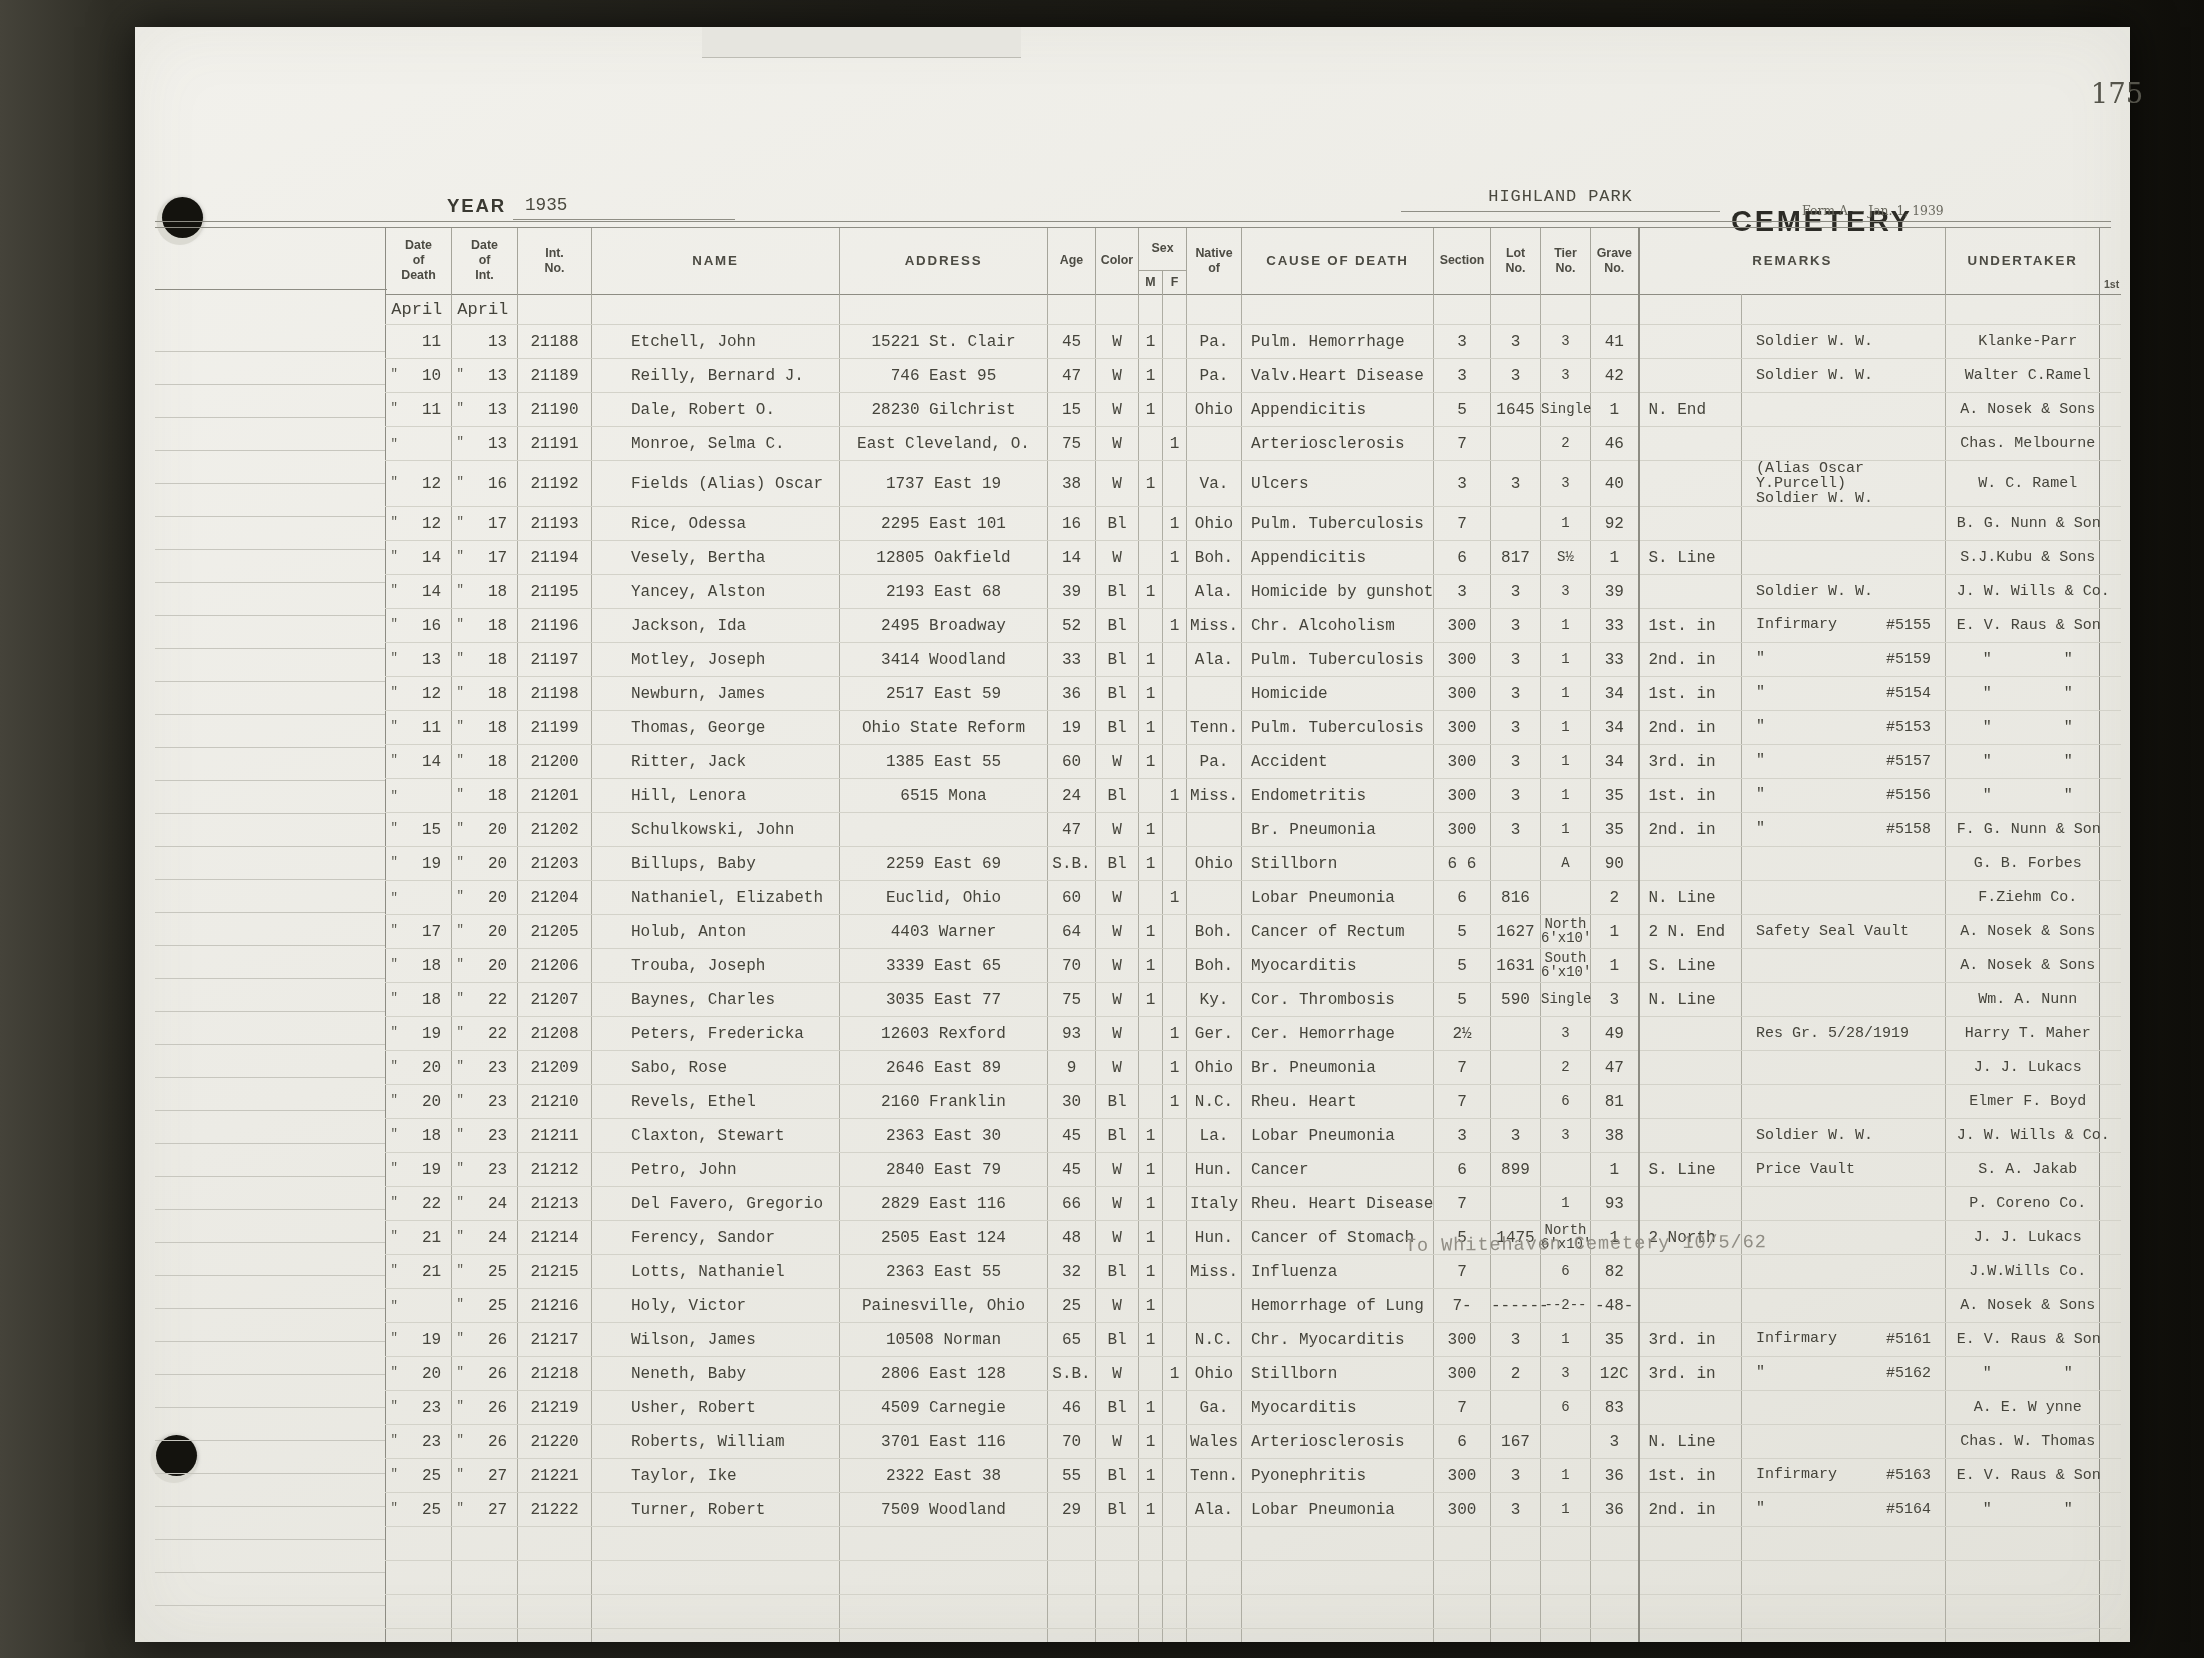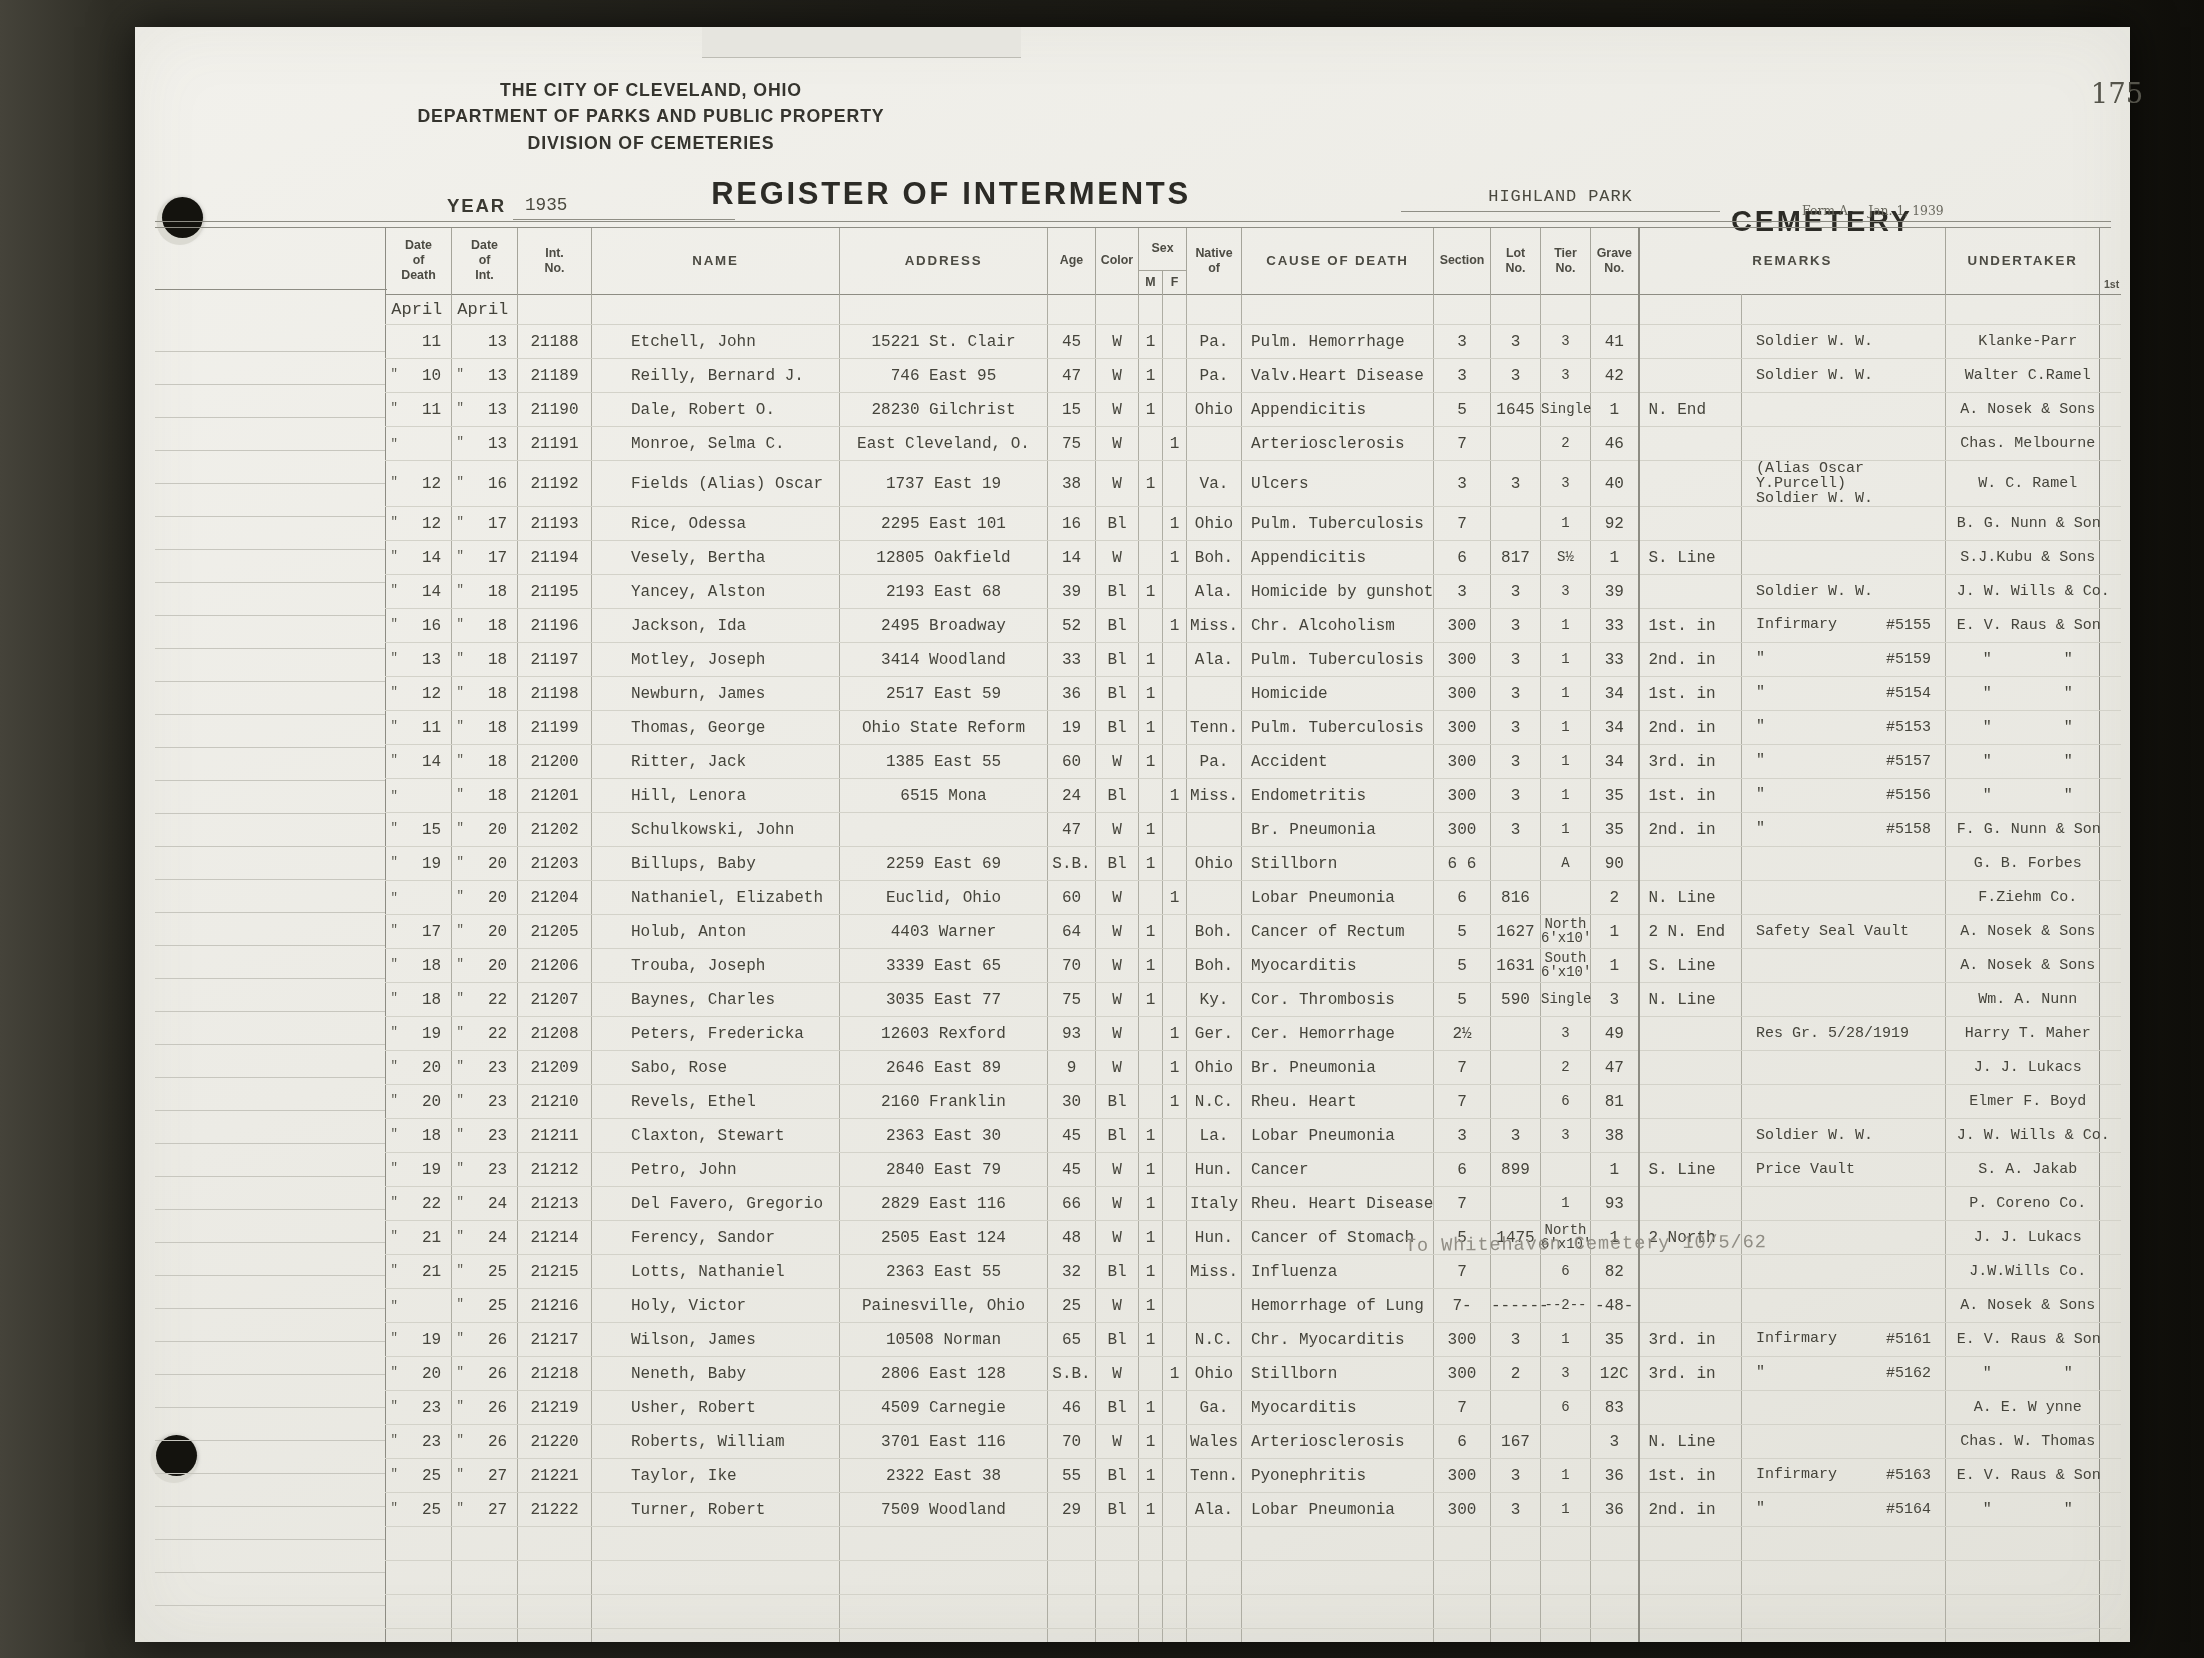--- a/index.html
+++ b/index.html
@@ -98,27 +98,21 @@
 </head>
 <body>
 
 <div class="paper">
   <div class="under-sheet"></div>
   <div class="hole top"></div>
   <div class="hole bottom"></div>
 
   <div class="page-no">175</div>
 
-  <div class="org-block">
-    <div>THE CITY OF CLEVELAND, OHIO</div>
-    <div>DEPARTMENT OF PARKS AND PUBLIC PROPERTY</div>
-    <div>DIVISION OF CEMETERIES</div>
-  </div>
 
-  <div class="title">REGISTER OF INTERMENTS</div>
 
   <div class="cem-name">HIGHLAND PARK</div>
   <div class="cem-underline"></div>
   <div class="cem-word">CEMETERY</div>
 
   <div class="form-note">Form A — Jan. 1, 1939</div>
 
   <div class="year-row">YEAR</div>
   <div class="year-val">1935</div>
   <div class="year-line"></div>

